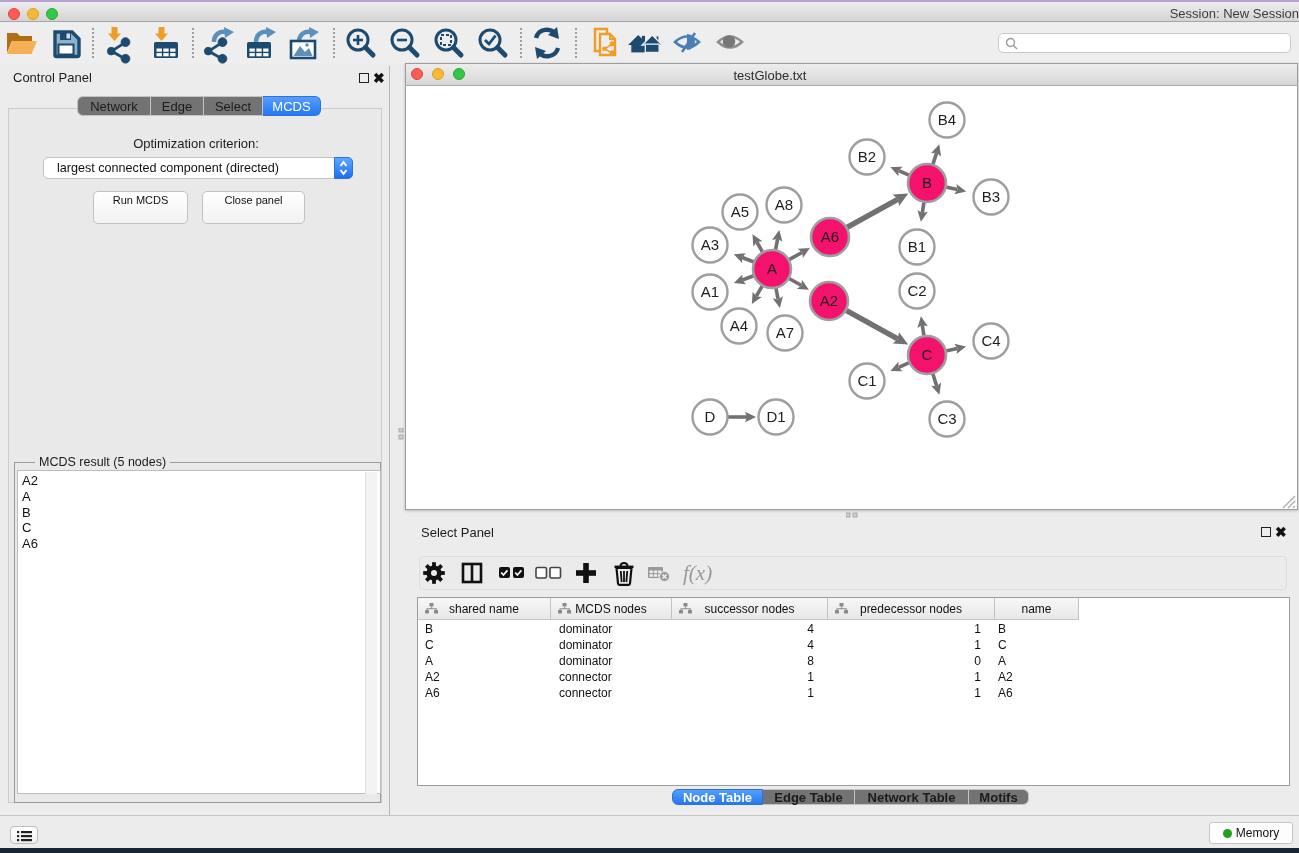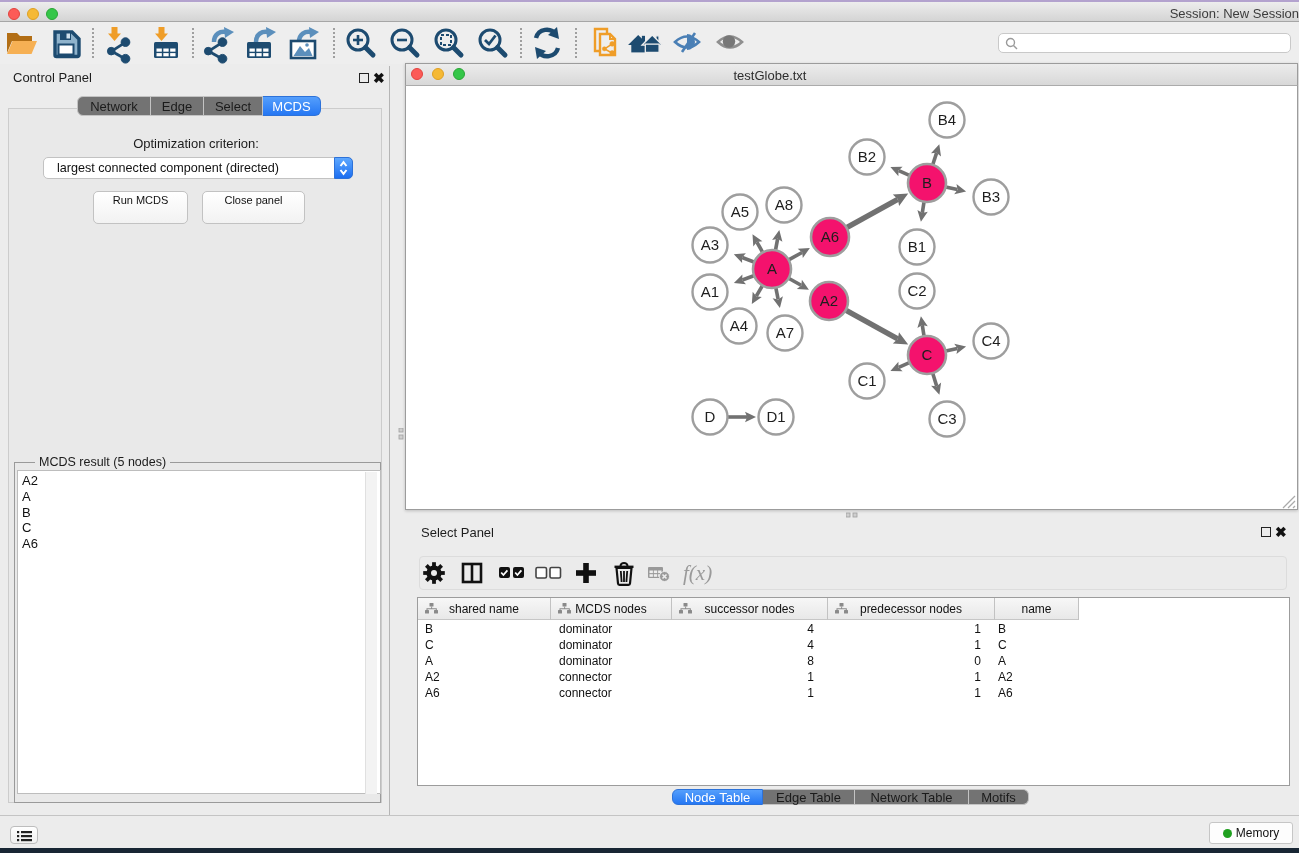--- a/index.html
+++ b/index.html
@@ -47,21 +47,21 @@
 
 #tp-title { left:421px; top:525px; font-size:13px; color:#1d1d1d; }
 #tp-toolbar { left:419px; top:556px; width:868px; height:34px; background:#ebebeb; border:1px solid #dcdcdc; border-radius:4px; }
 #tbl { left:417px; top:597px; width:873px; height:189px; background:#fff; border:1px solid #9c9c9c; }
 #tbl-head { position:absolute; left:0; top:0; height:22px; background:linear-gradient(#f7f7f7,#e8e8e8); border-bottom:1px solid #c6c6c6; }
 .th { position:absolute; top:0; height:22px; border-right:1px solid #c2c2c2; font-size:12px; color:#111; }
 .th .lbl { position:absolute; top:4px; width:100%; text-align:center; }
 .td { position:absolute; font-size:12px; color:#111; height:16px; line-height:16px; }
 
 #btabs { left:672px; top:789px; height:22px; display:flex; }
-#btabs .tab { height:16px; }
+#btabs .tab { height:16px;font-weight:bold; }
 
 #statusbar { left:0; top:815px; width:1299px; height:33px; background:#ececec; border-top:1px solid #c4c4c4; }
 #listbtn { left:10px; top:826px; width:28px; height:18px; background:linear-gradient(#ffffff,#f0f0f0); border:1px solid #bdbdbd; border-radius:4px; }
 #membtn { left:1209px; top:822px; width:84px; height:22px; background:#fdfdfd; border:1px solid #c6c6c6; border-radius:3px; font-size:12px; color:#111; line-height:20px; text-align:center; }
 #membtn .dot { display:inline-block; width:9px; height:9px; border-radius:50%; background:#1fa01f; margin-right:4px; vertical-align:-1px; }
 svg { position:absolute; }
 </style>
 </head>
 <body>
 <div class="abs" id="wallpaper-top"></div>

